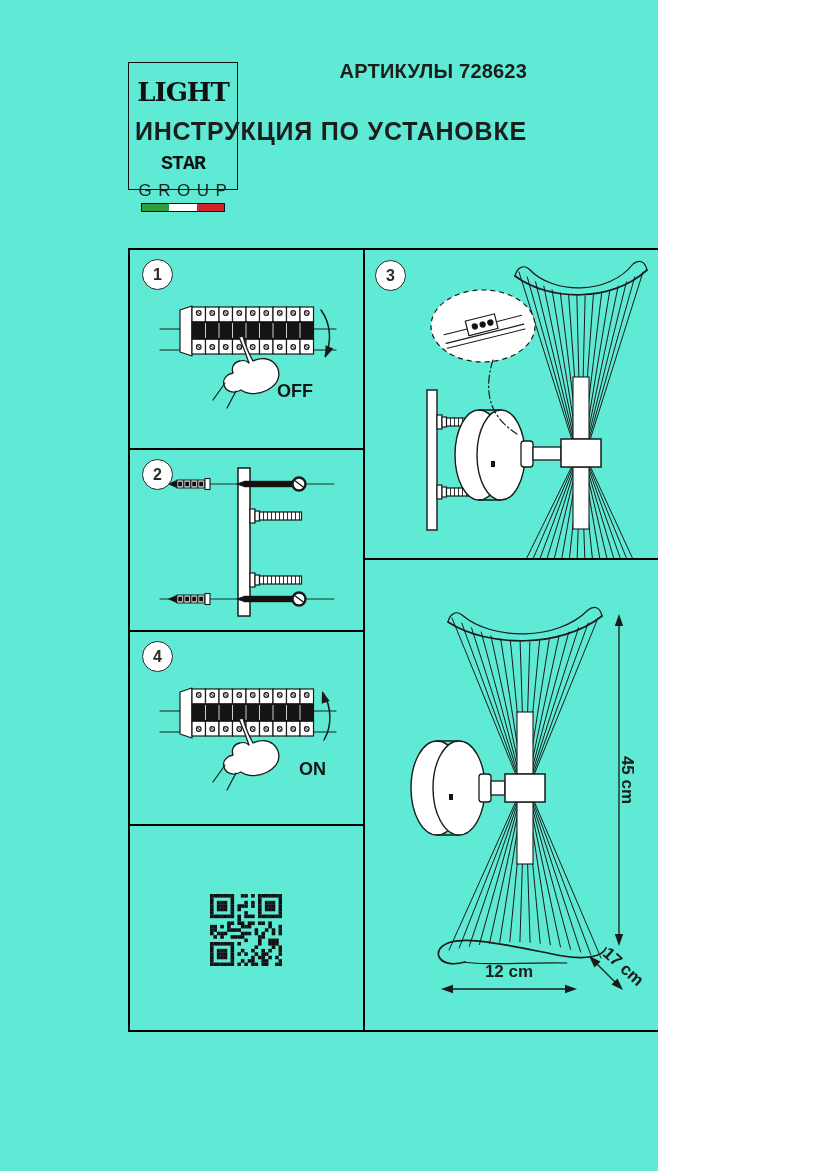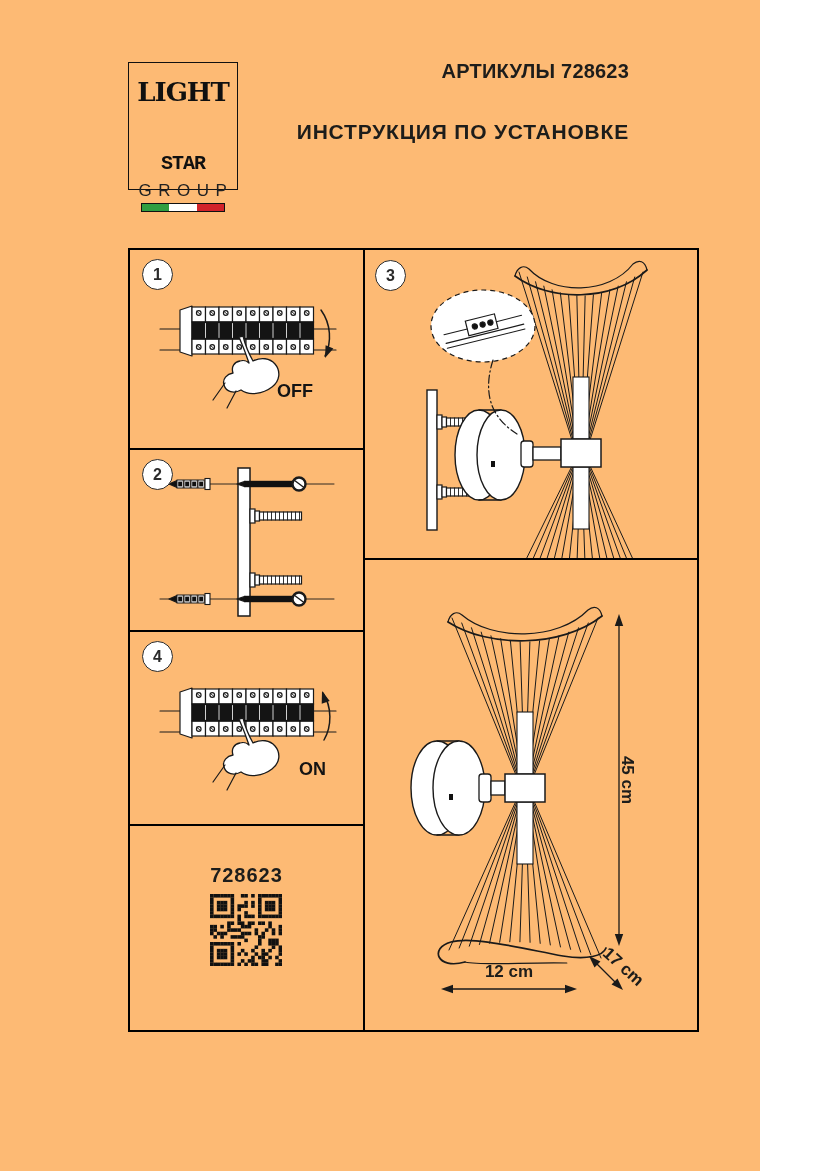--- a/index.html
+++ b/index.html
@@ -1,28 +1,28 @@
 <!DOCTYPE html>
 <html><head>
 <meta charset="utf-8">
 <style>
   html,body{margin:0;padding:0;background:#fff;}
-  .page{position:relative;width:760px;height:1171px;background:#fdba74;overflow:hidden;
+  .page{position:relative;width:658px;height:1171px;background:#5eead4;overflow:hidden;
         font-family:"Liberation Sans", sans-serif;color:#1d1d1b;}
   
   .logo{position:absolute;left:128px;top:62px;width:110px;height:128px;border:1.5px solid #111;
         box-sizing:border-box;text-align:center;padding-top:16px;}
   .logo-light{font-family:"DejaVu Serif", serif;font-weight:700;font-size:26px;line-height:27px;letter-spacing:-1px;color:#101010;}
   .logo-star{font-family:Liberation Mono, monospace;font-weight:700;font-size:20px;line-height:31px;letter-spacing:-1px;color:#101010;margin-top:42px;}
   .logo-group{font-size:17px;line-height:15px;letter-spacing:6.5px;margin-top:4px;padding-left:6px;color:#222;}
   .logo-flag{width:84px;height:9px;margin:5px auto 0 auto;border:1px solid #111;display:flex;box-sizing:border-box;}
   .logo-flag span{flex:1;height:100%;}
   .hdr-text{position:absolute;right:131px;top:58px;text-align:right;}
   .hdr-small{font-size:20px;font-weight:700;line-height:27px;letter-spacing:0.2px;}
-  .hdr-title{margin-top:33px;font-size:21px;font-weight:700;line-height:27px;letter-spacing:0.8px;}
+  .hdr-title{margin-top:33px;font-size:25px;font-weight:700;line-height:27px;letter-spacing:0.8px;}
   
   .grid{position:absolute;left:128px;top:248px;width:567px;height:780px;border:2px solid #000;box-sizing:content-box;}
   .divider{position:absolute;background:#000;}
   .vdiv{left:233px;top:0;width:2px;height:780px;}
   .hL1{left:0;top:198px;width:233px;height:2px;}
   .hL2{left:0;top:380px;width:233px;height:2px;}
   .hL3{left:0;top:574px;width:233px;height:2px;}
   .hR1{left:235px;top:308px;width:332px;height:2px;}
   .panel{position:absolute;overflow:hidden;}
   .p1{left:0;top:0;width:233px;height:198px;}
@@ -299,21 +299,20 @@
           <path d="M194,108 C202,94 202,75 193,61" fill="none" stroke="#1a1a1a" stroke-width="1.5" stroke-dasharray="none" stroke-linejoin="round" stroke-linecap="round"></path>
           <polygon points="0,0 -12,4.2 -12,-4.2" transform="translate(192,59) rotate(-108)" fill="#1a1a1a"></polygon>
         </svg>
       <div class="stepnum">
           <span>4</span>
         </div>
       <div class="onoff">ON</div>
     </div>
 
     <div class="panel pq">
-      <div class="qr-num">728623</div>
       <svg id="svgq" width="72" height="72" viewBox="0 0 72 72" style="left:80px;top:68px;">
           <rect x="0" y="0" width="3.5785714285714283" height="3.5785714285714283" rx="0" fill="#111" stroke="none" stroke-width="1.2"></rect>
           <rect x="3.4285714285714284" y="0" width="3.5785714285714283" height="3.5785714285714283" rx="0" fill="#111" stroke="none" stroke-width="1.2"></rect>
           <rect x="6.857142857142857" y="0" width="3.5785714285714283" height="3.5785714285714283" rx="0" fill="#111" stroke="none" stroke-width="1.2"></rect>
           <rect x="10.285714285714285" y="0" width="3.5785714285714283" height="3.5785714285714283" rx="0" fill="#111" stroke="none" stroke-width="1.2"></rect>
           <rect x="13.714285714285714" y="0" width="3.5785714285714283" height="3.5785714285714283" rx="0" fill="#111" stroke="none" stroke-width="1.2"></rect>
           <rect x="17.142857142857142" y="0" width="3.5785714285714283" height="3.5785714285714283" rx="0" fill="#111" stroke="none" stroke-width="1.2"></rect>
           <rect x="20.57142857142857" y="0" width="3.5785714285714283" height="3.5785714285714283" rx="0" fill="#111" stroke="none" stroke-width="1.2"></rect>
           <rect x="0" y="3.4285714285714284" width="3.5785714285714283" height="3.5785714285714283" rx="0" fill="#111" stroke="none" stroke-width="1.2"></rect>
           <rect x="20.57142857142857" y="3.4285714285714284" width="3.5785714285714283" height="3.5785714285714283" rx="0" fill="#111" stroke="none" stroke-width="1.2"></rect>

